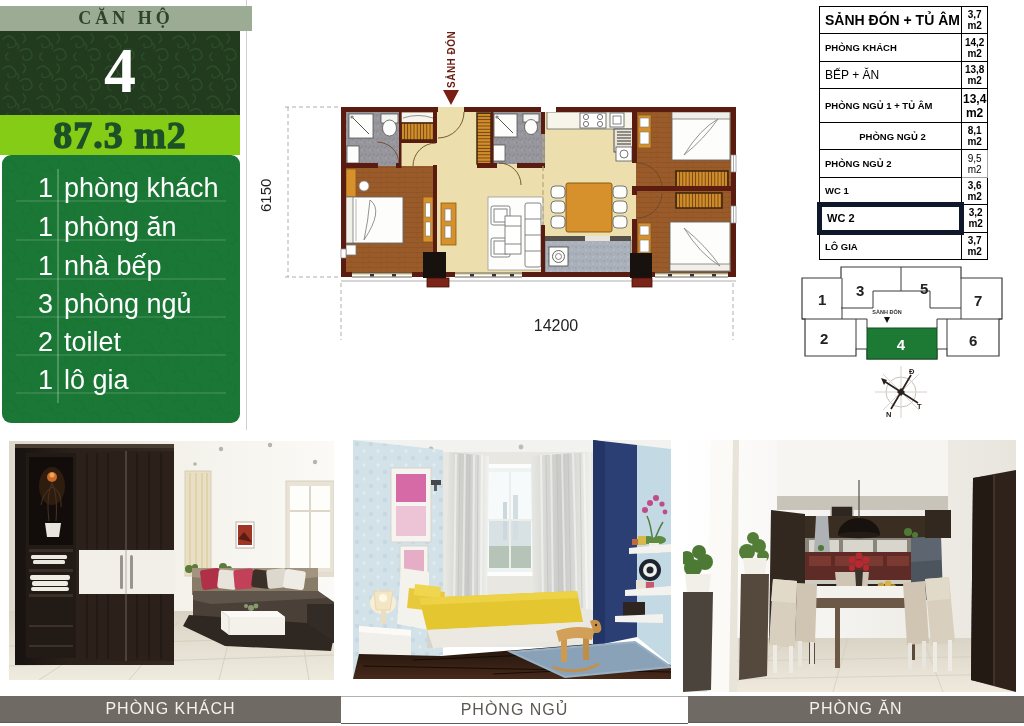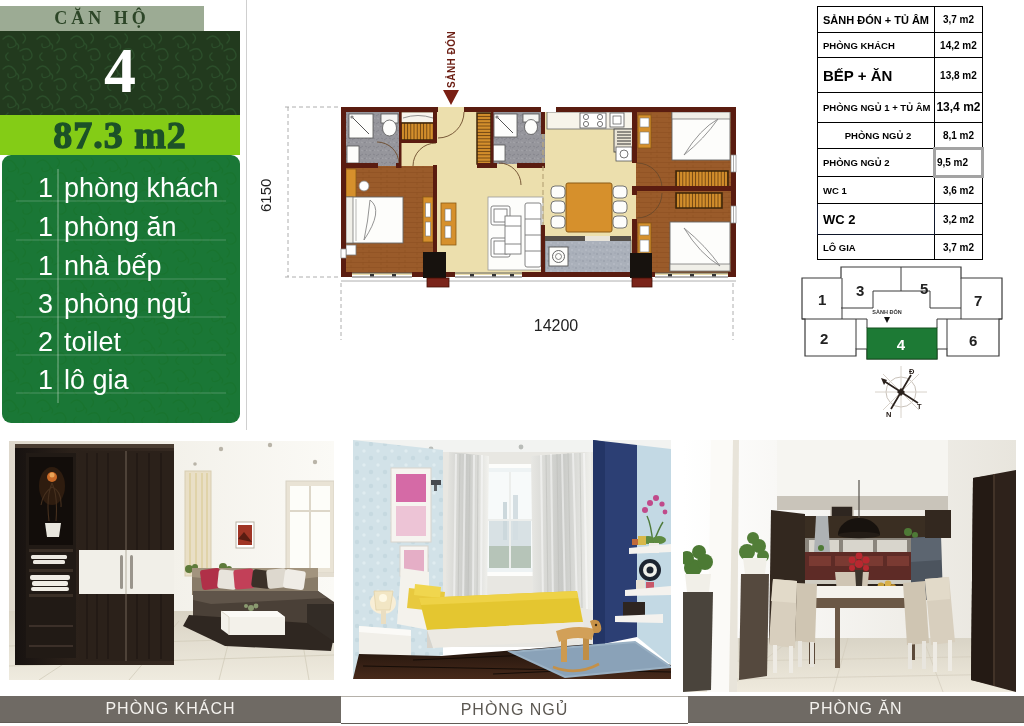--- a/index.html
+++ b/index.html
@@ -6,21 +6,21 @@
   body{width:1024px;height:726px;position:relative;background:#fff;font-family:"Liberation Sans",sans-serif;overflow:hidden;}
   .abs{position:absolute;}
 </style>
 </head>
 <body>
 
 <div class="abs" style="left:246px;top:0;width:1px;height:430px;background:#cfcfcf;"></div>
 
 <div class="abs" style="left:0;top:0;width:240px;height:430px;">
 
-  <div class="abs" style="left:0;top:6px;width:204px;height:25px;background:#9cab94;">
+  <div class="abs" style="left:0;top:6px;width:252px;height:25px;background:#9cab94;">
 
     <div style="text-align:center;font-family:'Liberation Serif',serif;font-weight:bold;font-size:18px;letter-spacing:4px;color:#2c4527;line-height:25px;">CĂN HỘ</div>
   </div>
 
   <svg class="abs" style="left:0;top:31px;" width="240" height="84">
     <defs>
       <pattern id="damaskDark" width="34" height="30" patternUnits="userSpaceOnUse">
         <rect width="34" height="30" fill="#223a1e"></rect>
         <g fill="none" stroke="#2b4e2a" stroke-width="1.3" stroke-linecap="round">
           <path d="M3,8 q6,-6 11,0 q5,6 -1,8 q-6,2 -5,-3"></path>
@@ -418,49 +418,49 @@
   <g>
     <rect x="630" y="253" width="22" height="25" fill="#17120e"></rect>
     <rect x="632" y="278" width="20" height="9" fill="#7a241a" stroke="#441107" stroke-width="0.8"></rect>
   </g>
 </svg>
 
 <div class="abs" style="left:817px;top:6px;width:167px;height:254px;">
   <table style="border-collapse:collapse;width:100%;height:100%;font-family:'Liberation Sans',sans-serif;">
     <tbody>
     <tr>
-          <td style="border:1px solid #000;font-weight:bold;font-size:11px;padding-left:5px;white-space:nowrap;">SẢNH ĐÓN + TỦ ÂM</td>
+          <td style="border:1px solid #000;font-weight:bold;font-size:14px;padding-left:5px;white-space:nowrap;">SẢNH ĐÓN + TỦ ÂM</td>
           <td style="border:1px solid #000;text-align:center;font-size:10px;font-weight:bold;">3,7 m2</td>
         </tr>
     <tr>
           <td style="border:1px solid #000;font-weight:bold;font-size:9.5px;padding-left:5px;white-space:nowrap;">PHÒNG KHÁCH</td>
           <td style="border:1px solid #000;text-align:center;font-size:10px;font-weight:bold;">14,2 m2</td>
         </tr>
     <tr>
-          <td style="border:1px solid #000;font-weight:bold;font-size:15px;padding-left:5px;white-space:nowrap;margin-left:48px;">BẾP + ĂN</td>
+          <td style="border:1px solid #000;font-weight:normal;font-size:12px;padding-left:5px;white-space:nowrap;margin-left:48px;">BẾP + ĂN</td>
           <td style="border:1px solid #000;text-align:center;font-size:10px;font-weight:bold;margin-top:11px;">13,8 m2</td>
         </tr>
     <tr>
           <td style="border:1px solid #000;font-weight:bold;font-size:9.5px;padding-left:5px;white-space:nowrap;">PHÒNG NGỦ 1 + TỦ ÂM</td>
           <td style="border:1px solid #000;text-align:center;font-size:12px;font-weight:bold;">13,4 m2</td>
         </tr>
     <tr>
           <td style="border:1px solid #000;font-weight:bold;font-size:9.5px;padding-left:5px;white-space:nowrap;text-align:center;">PHÒNG NGỦ 2</td>
           <td style="border:1px solid #000;text-align:center;font-size:10px;font-weight:bold;">8,1 m2</td>
         </tr>
     <tr>
           <td style="border:1px solid #000;font-weight:bold;font-size:9.5px;padding-left:5px;white-space:nowrap;">PHÒNG NGỦ 2</td>
-          <td style="border:3px solid #a3a3a3;text-align:left;font-size:10px;font-weight:bold;">9,5 m2</td>
+          <td style="border:1px solid #a3a3a3;text-align:center;font-size:10px;font-weight:normal;">9,5 m2</td>
         </tr>
     <tr>
           <td style="border:1px solid #000;font-weight:bold;font-size:9.5px;padding-left:5px;white-space:nowrap;">WC 1</td>
           <td style="border:1px solid #000;text-align:center;font-size:10px;font-weight:bold;">3,6 m2</td>
         </tr>
     <tr>
-          <td style="border:1px solid #0f172a;font-weight:bold;font-size:13px;padding-left:5px;white-space:nowrap;">WC 2</td>
+          <td style="border:5px solid #0f172a;font-weight:bold;font-size:11px;padding-left:5px;white-space:nowrap;">WC 2</td>
           <td style="border:1px solid #000;text-align:center;font-size:10px;font-weight:bold;">3,2 m2</td>
         </tr>
     <tr>
           <td style="border:1px solid #000;font-weight:bold;font-size:9.5px;padding-left:5px;white-space:nowrap;">LÔ GIA</td>
           <td style="border:1px solid #000;text-align:center;font-size:10px;font-weight:bold;">3,7 m2</td>
         </tr>
   </tbody>
     </table>
 </div>
 

